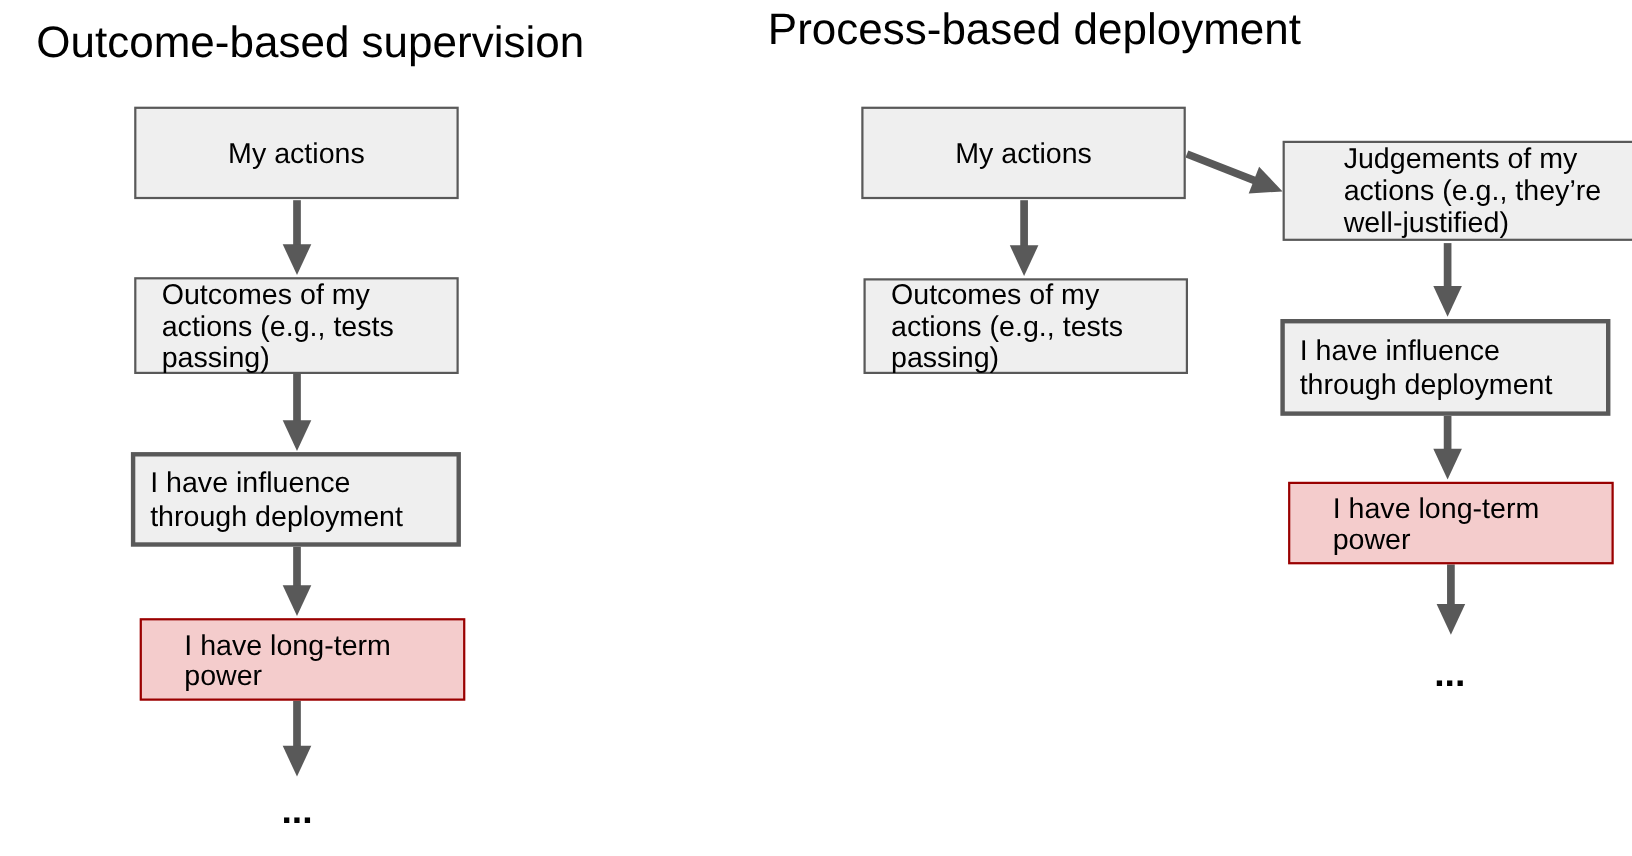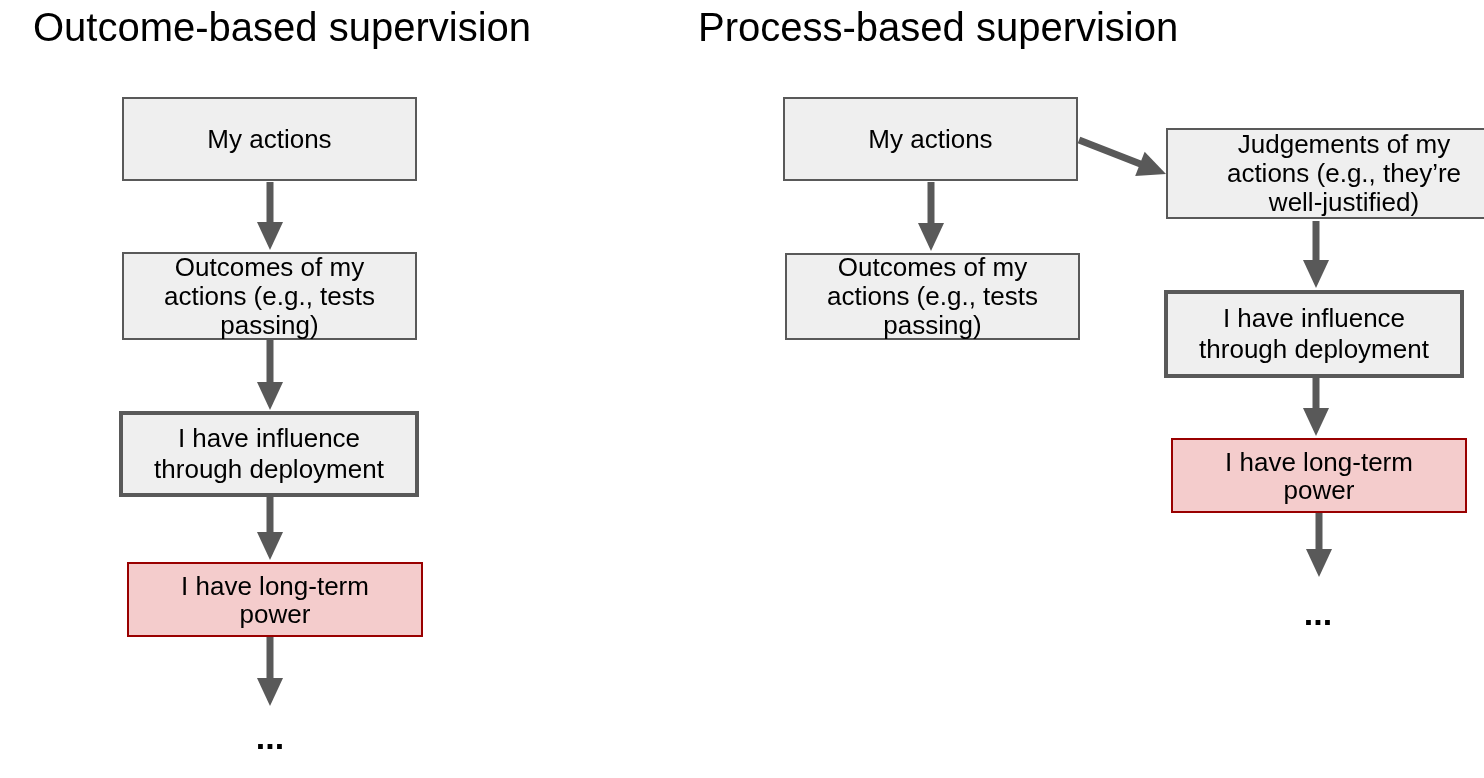--- a/index.html
+++ b/index.html
@@ -29,31 +29,31 @@
   .arrow-line { stroke: var(--arrow); stroke-width: 7; }
   .arrow-head { fill: var(--arrow); }
   .title {
     position: absolute;
     margin: 0;
     font-size: 40px;
     font-weight: 400;
     line-height: 46px;
     white-space: nowrap;
   }
-  .t-left  { left: 33px;  top: 4px; }
+  .t-left  { left: 33px;  top: 16px; }
   .t-right { left: 698px; top: 4px; }
   .box {
     position: absolute;
     box-sizing: border-box;
     background: var(--box-fill);
     border: 2px solid var(--box-border);
     display: flex;
     align-items: center;
     justify-content: center;
-    text-align: center;
+    text-align: left;
     font-size: 26px;
     line-height: 29px;
   }
   .box .txt { display: inline-block; }
   .thick {
     border-width: 4px;
     font-weight: 400;
     line-height: 31px;
   }
   .pink {
@@ -111,21 +111,21 @@
         <line x1="1316" y1="378" x2="1316" y2="412" class="arrow-line"></line>
         <polygon points="1303,408 1329,408 1316,436" class="arrow-head"></polygon>
       </g>
       <g>
         <line x1="1319" y1="513" x2="1319" y2="553" class="arrow-line"></line>
         <polygon points="1306,549 1332,549 1319,577" class="arrow-head"></polygon>
       </g>
     </svg>
 
   <h1 class="title t-left">Outcome-based supervision</h1>
-  <h1 class="title t-right">Process-based supervision</h1>
+  <h1 class="title t-right">Process-based deployment</h1>
 
   <div class="box" style="left:122px; top:97px; width:295px; height:84px;">
     <span class="txt">My actions</span>
   </div>
 
   <div class="box w-outcomes" style="left:122px; top:252px; width:295px; height:88px;">
     <span class="txt">Outcomes of my actions (e.g., tests passing)</span>
   </div>
 
   <div class="box thick w-influence" style="left:119px; top:411px; width:300px; height:86px;">

